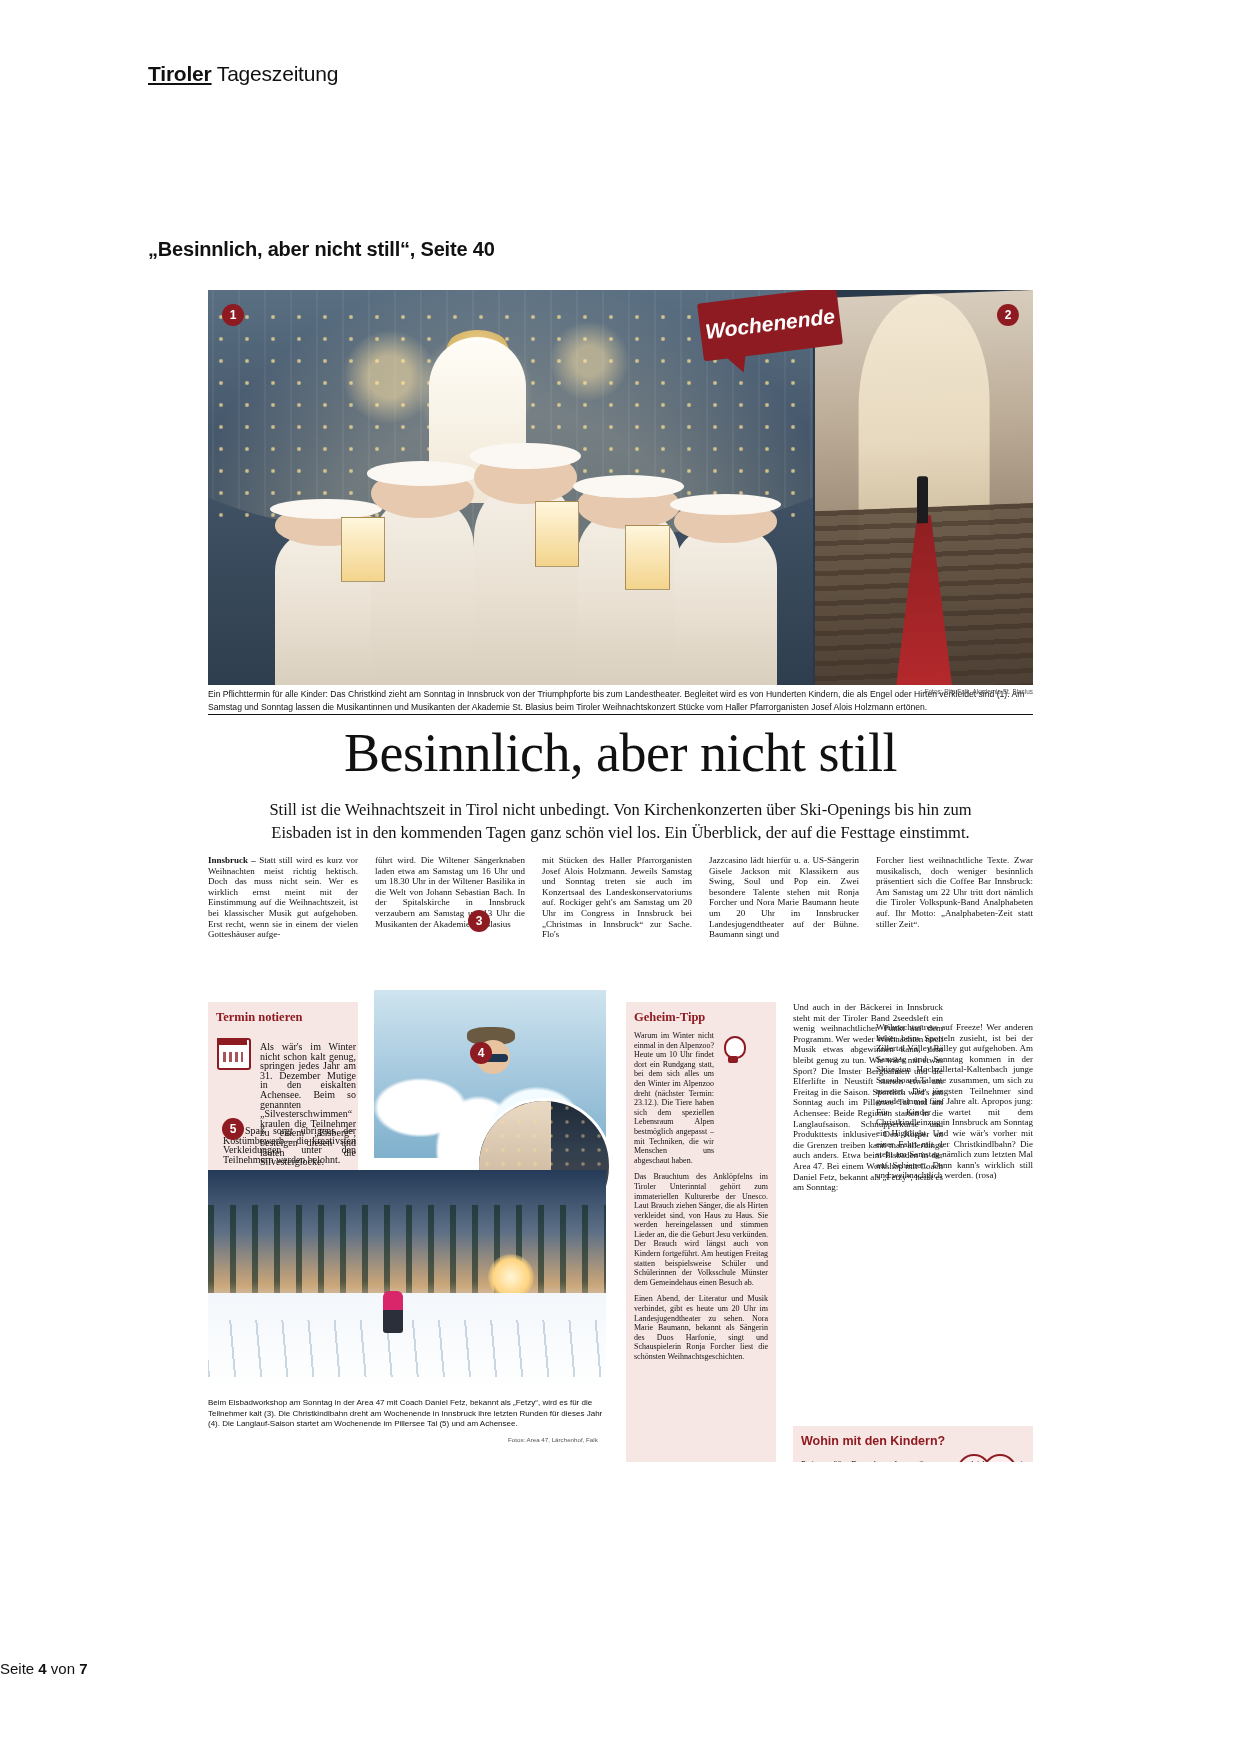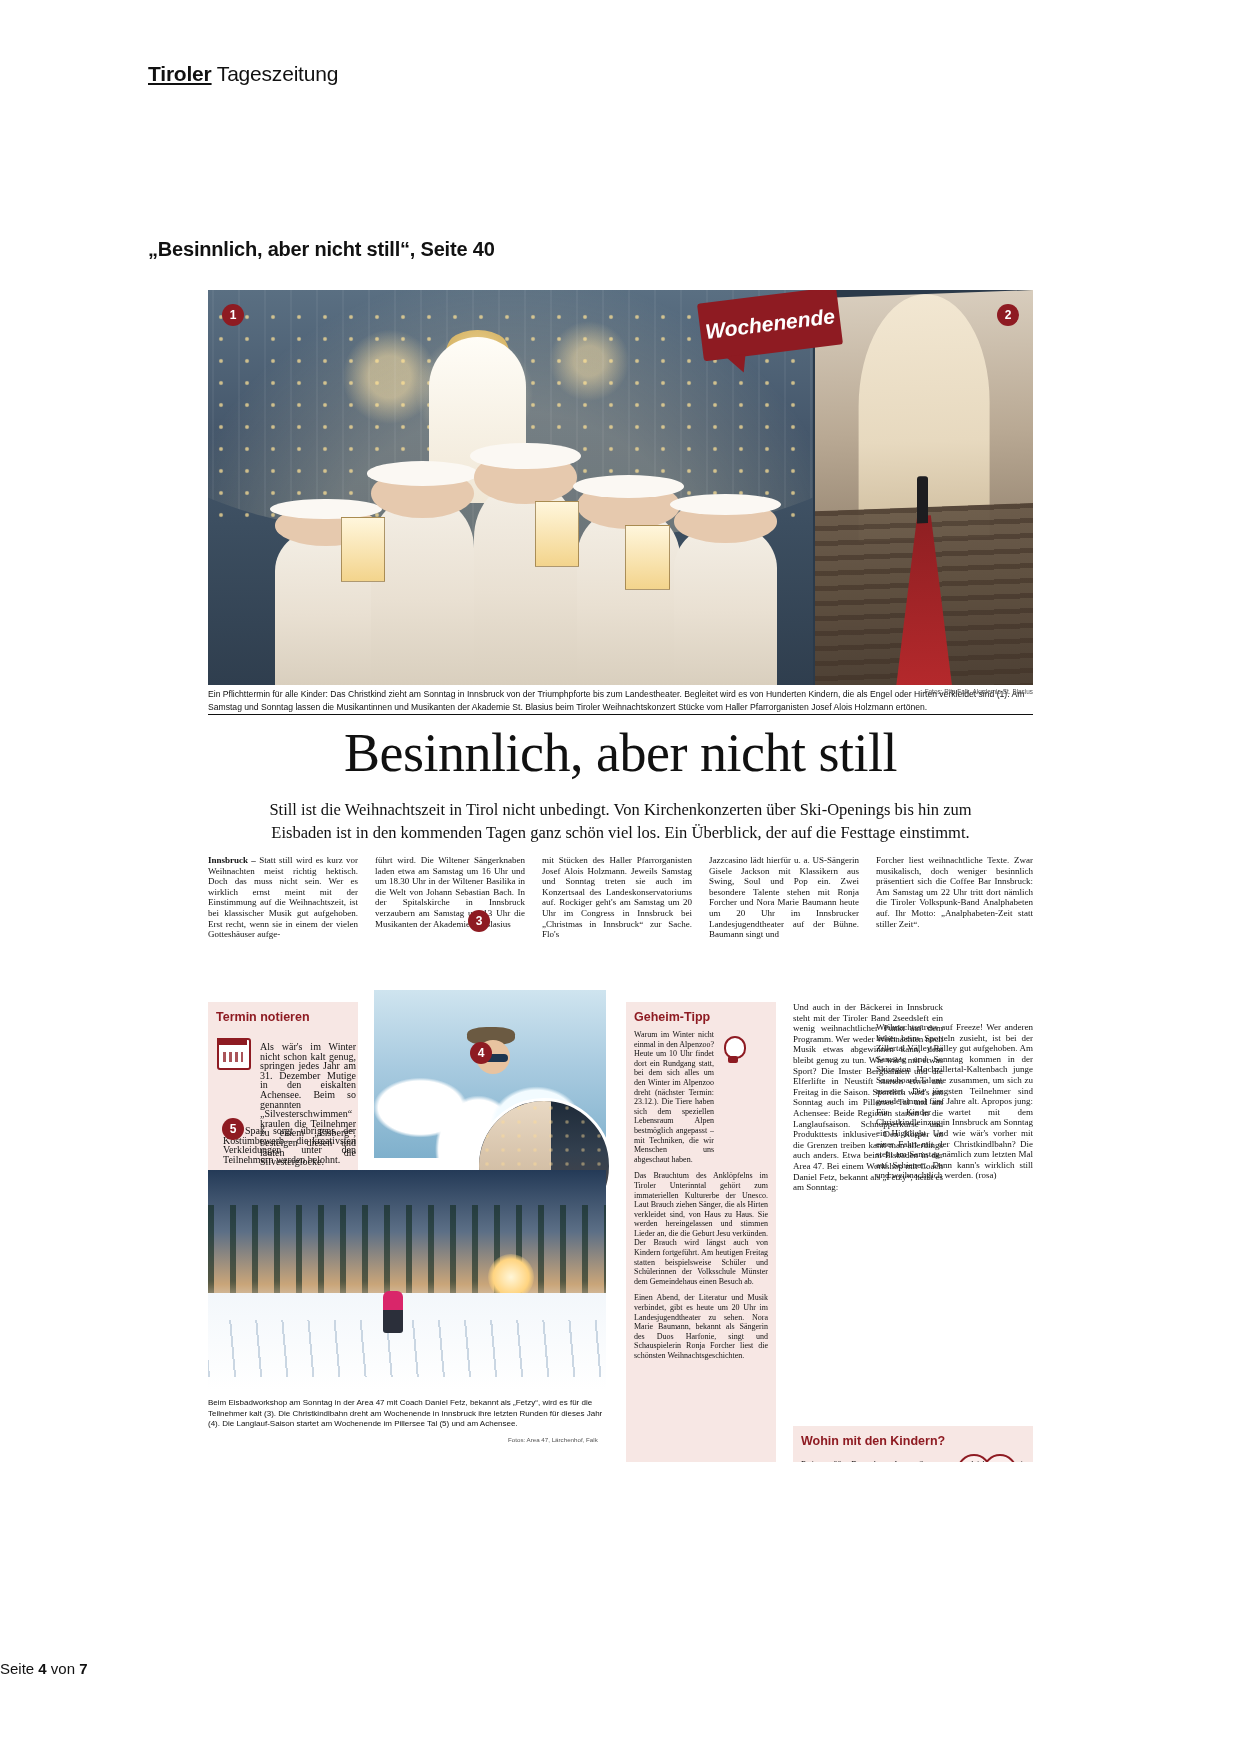--- a/index.html
+++ b/index.html
@@ -225,21 +225,21 @@
   .c1{left:0;} .c2{left:167px;} .c3{left:334px;} .c4{left:501px;} .c5{left:668px;width:157px;}
   .col .dateline{font-weight:bold;}
 
   
   .box-termin{
     position:absolute;left:0;top:712px;width:150px;height:190px;
     background:#f7e7e4;
     border:0;
   }
   .box-title{
-    font-family:Liberation Sans, sans-serif;
+    font-family:Liberation Serif, serif;
     font-weight:bold;font-size:12.5px;color:#8e1b22;
     padding:8px 8px 4px 8px;
   }
   .box-termin .cal{
     position:absolute;left:9px;top:36px;width:30px;height:28px;
     background:#fff;border:2px solid #8e1b22;border-radius:3px;
   }
   .box-termin .cal:before{
     content:"";position:absolute;left:-2px;top:-2px;width:30px;height:7px;background:#8e1b22;
   }

